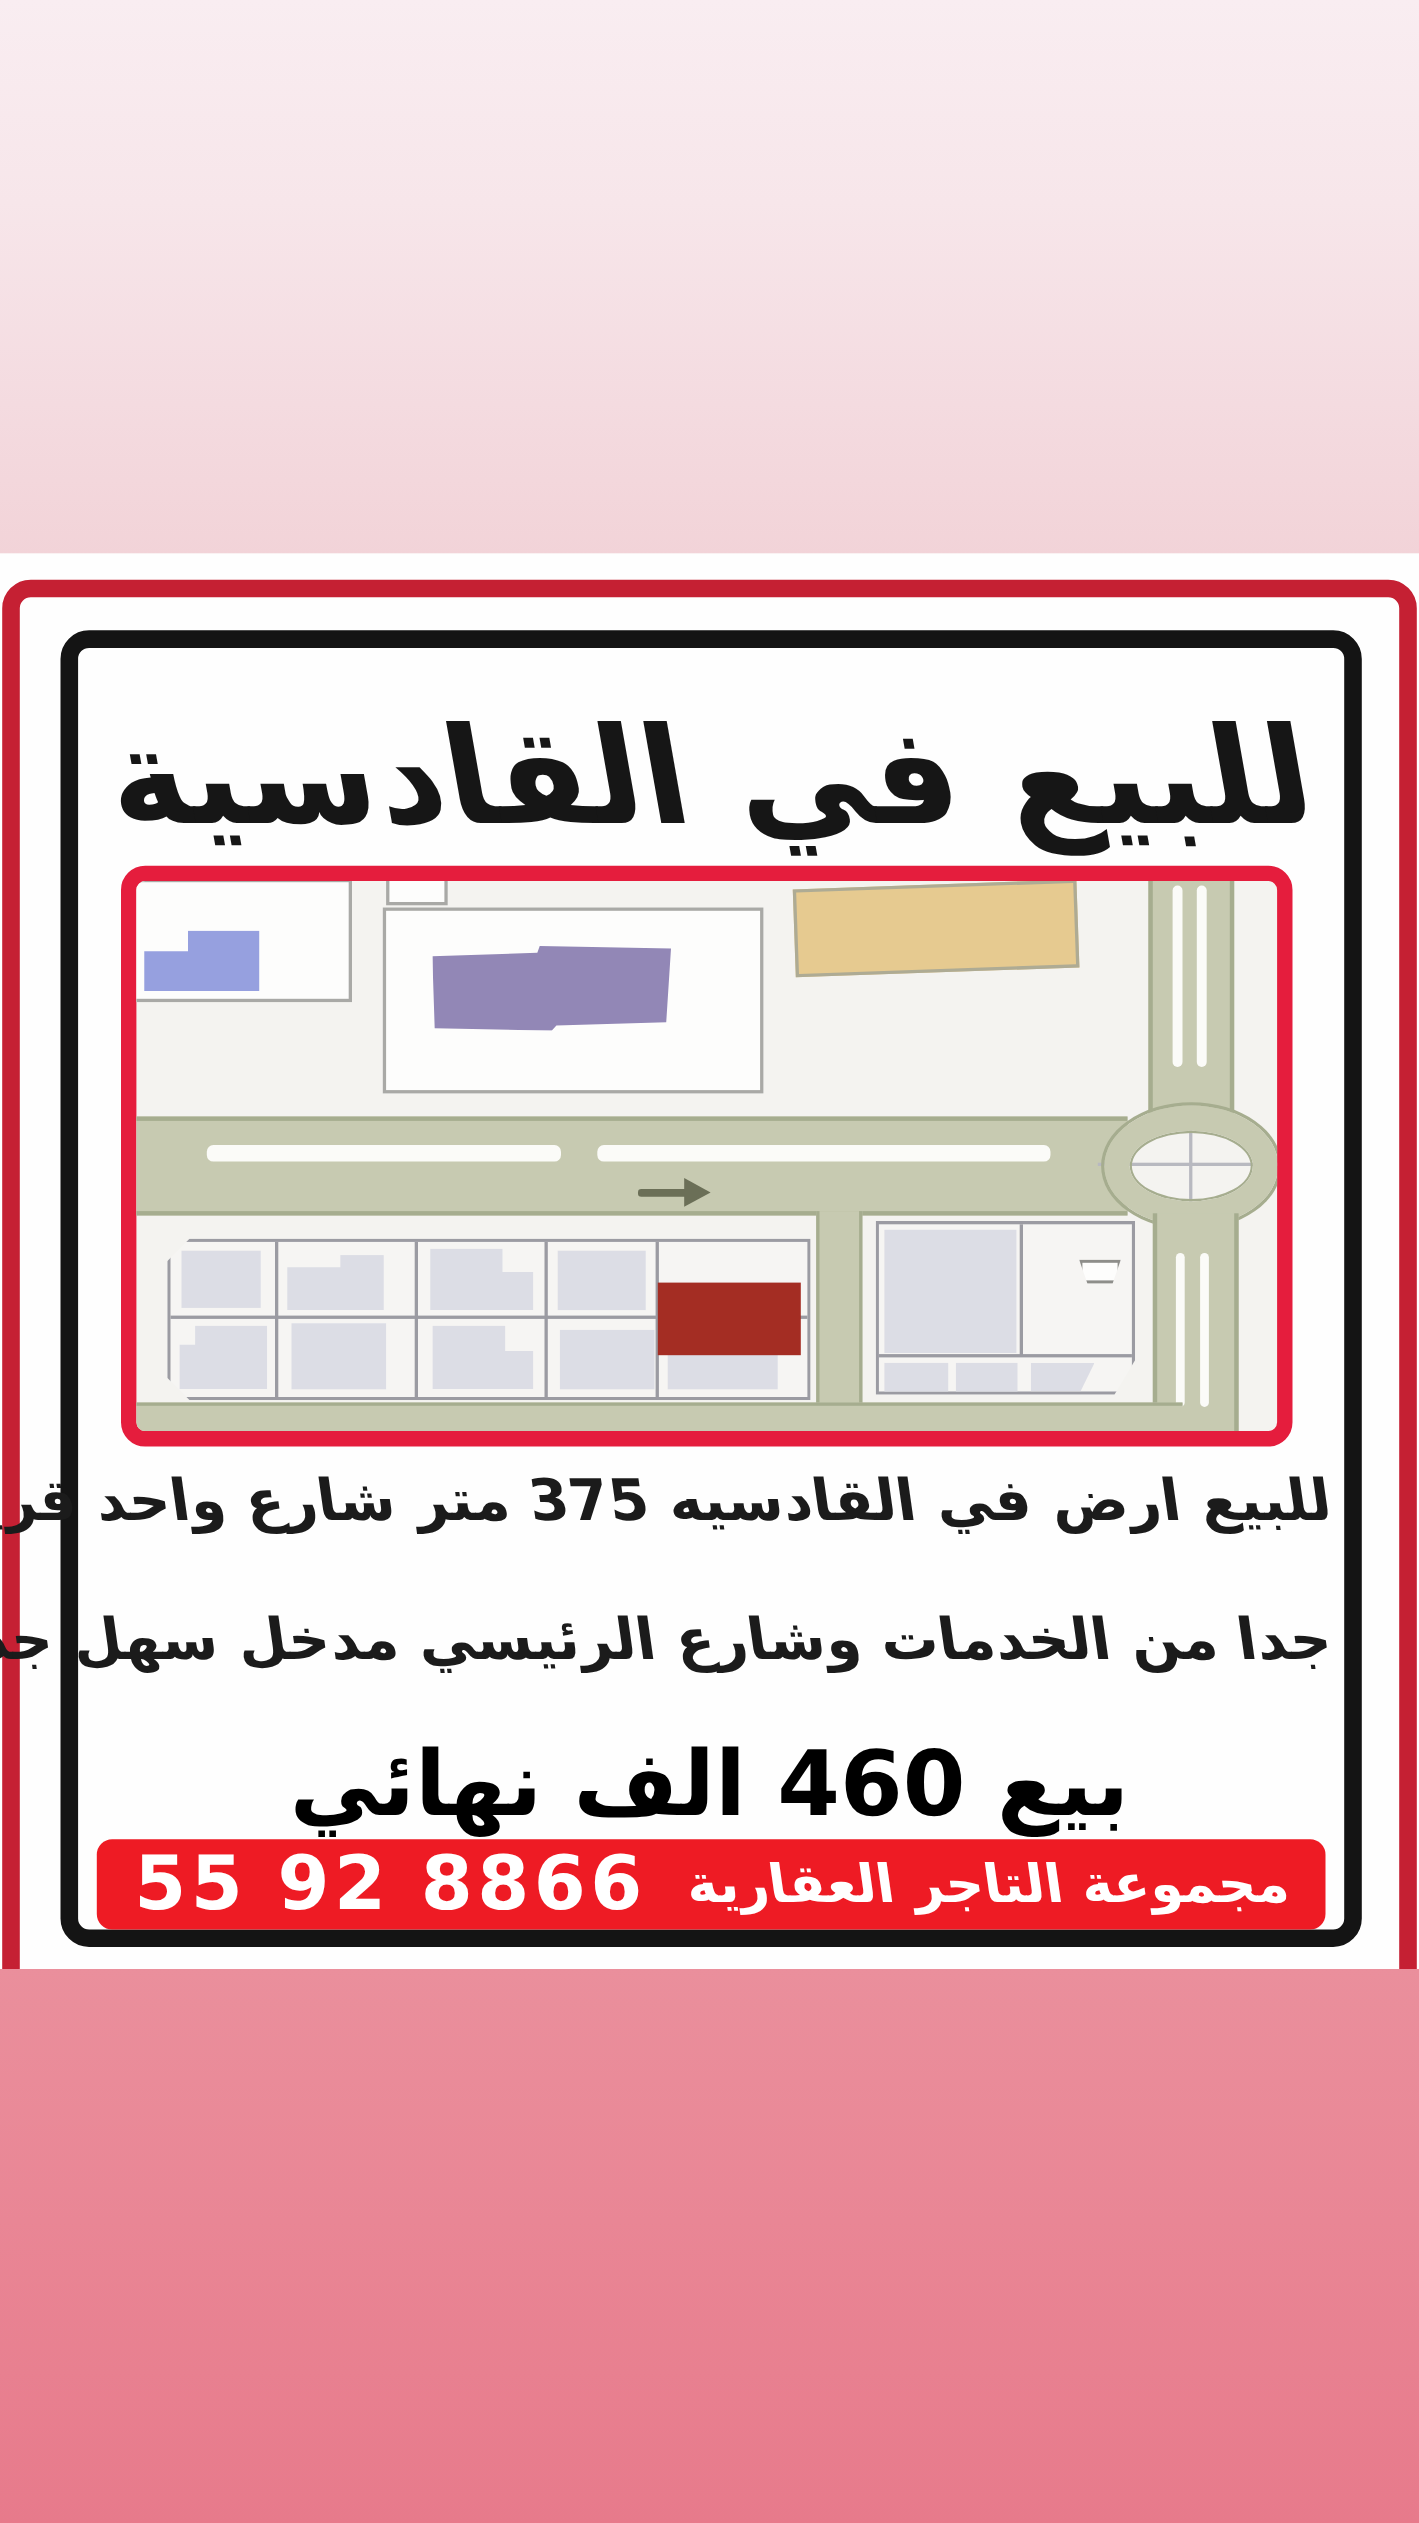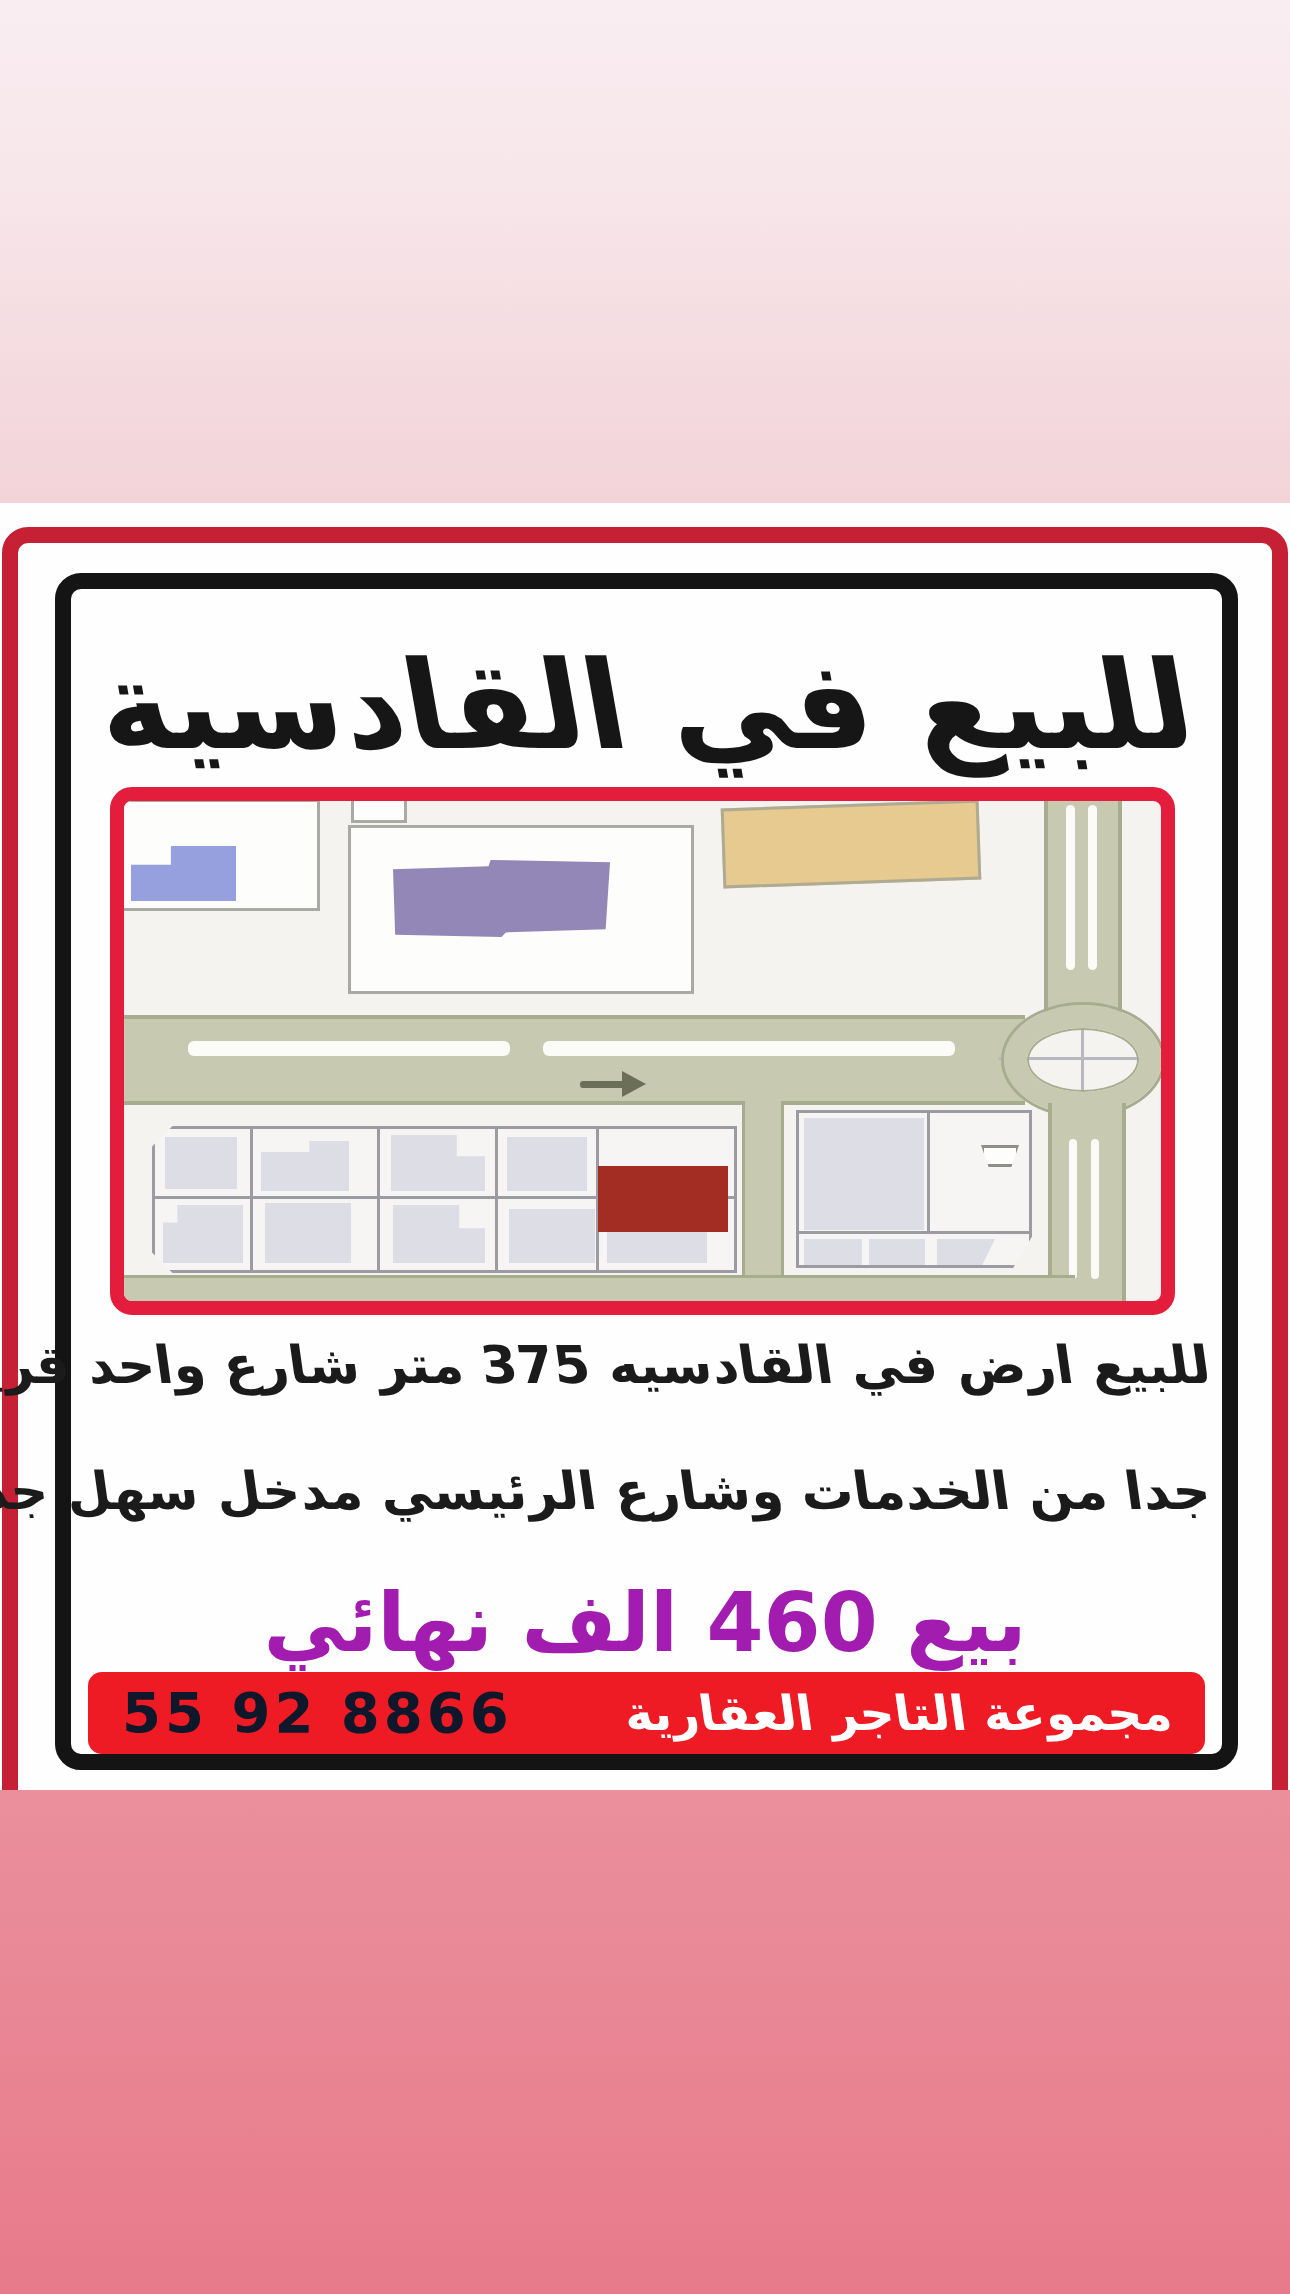--- a/index.html
+++ b/index.html
@@ -76,26 +76,26 @@
     clip-path:polygon(0 0,100% 0,100% 80%,92% 100%,0 100%);}
   .plot{left:443px;top:37px;width:130px;height:66px;background:#a42d23;}
   .trapezoid{left:182px;top:32px;width:38px;height:22px;background:#fdfdfc;
     border:3px solid #8e8e8a;clip-path:polygon(0 0,100% 0,80% 100%,20% 100%);}
   
   .desc{position:absolute;left:80px;right:80px;text-align:center;color:#1b1b1b;
     font-weight:bold;font-size:52px;white-space:nowrap;transform:skewX(8deg);}
   .desc1{top:832px;}
   .desc2{top:958px;}
   .price{position:absolute;left:80px;right:80px;top:1072px;text-align:center;
-    color:#a21caf;font-weight:bold;font-size:82px;white-space:nowrap;}
+    color:#000000;font-weight:bold;font-size:82px;white-space:nowrap;}
   
   .footer-bar{position:absolute;left:88px;top:1169px;width:1117px;height:82px;
     background:#ee1b24;border-radius:14px;display:flex;align-items:center;
     justify-content:space-between;padding:0 34px;box-sizing:border-box;direction:ltr;}
-  .phone{color:#0f172a;font-weight:bold;font-size:56px;letter-spacing:4px;
+  .phone{color:#ffffff;font-weight:bold;font-size:68px;letter-spacing:4px;
     white-space:nowrap;line-height:1;}
   .company{color:#ffffff;font-weight:bold;font-size:48px;white-space:nowrap;
     transform:skewX(8deg);line-height:1;}
   .rtl{direction:rtl;unicode-bidi:embed;}
 </style>
 </head>
 <body>
 
 <div class="screen">
 

